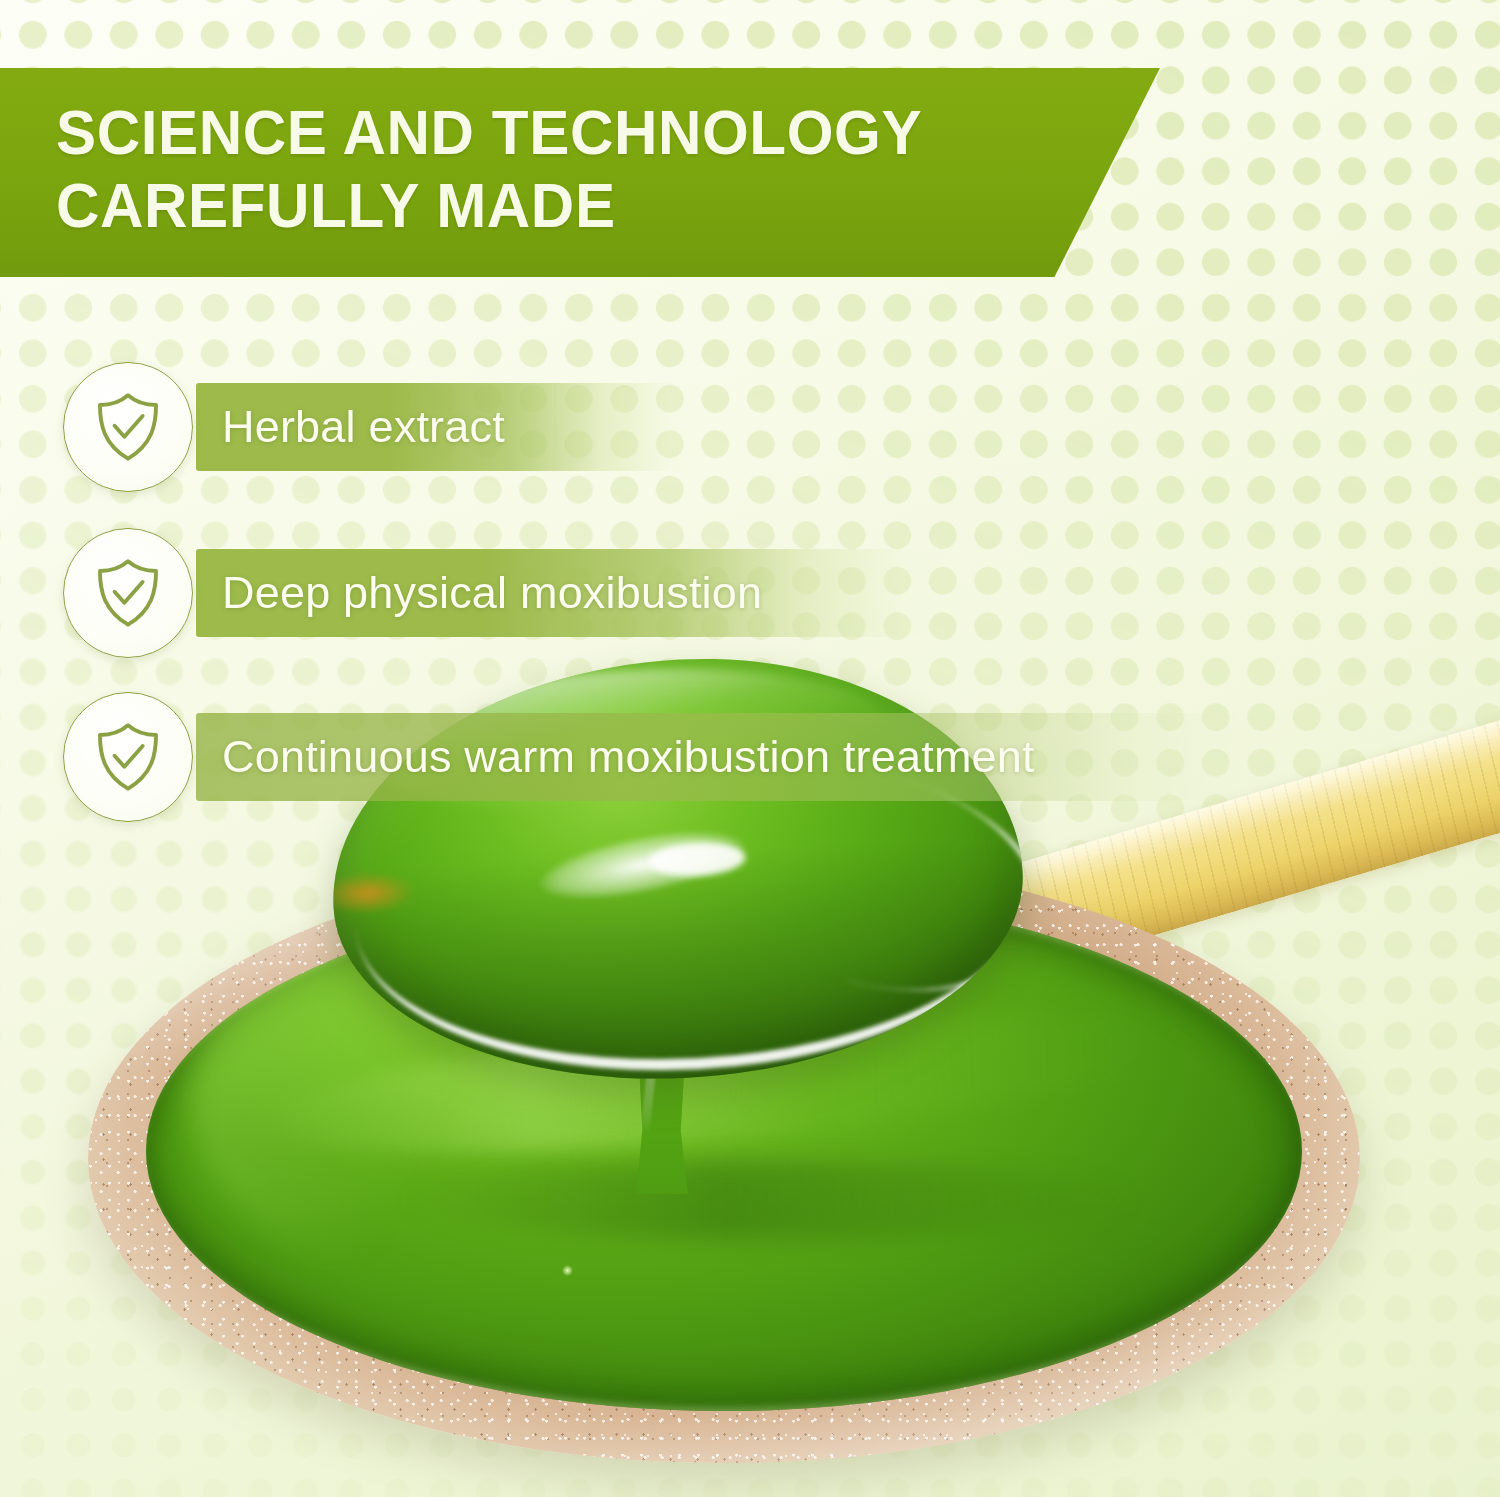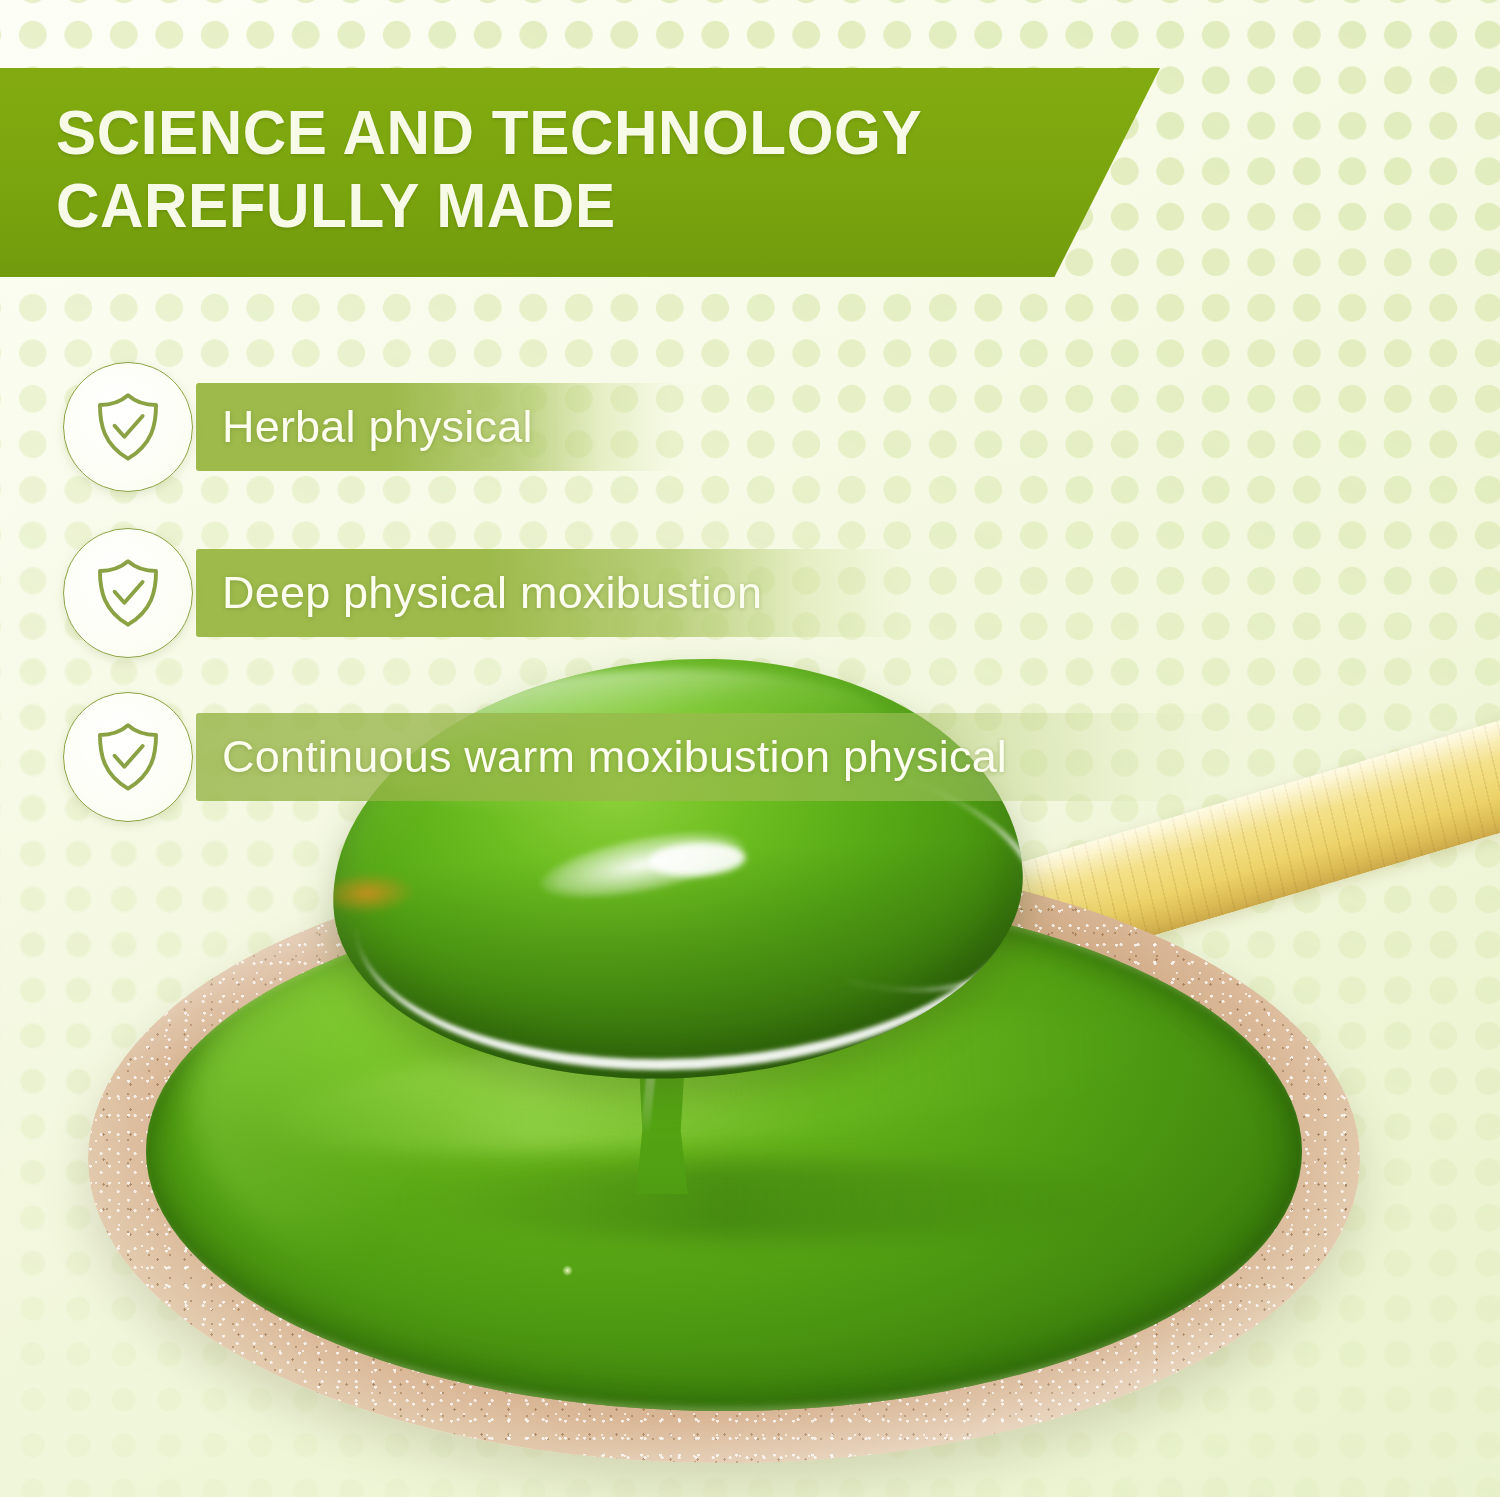--- a/index.html
+++ b/index.html
@@ -332,21 +332,21 @@
 CAREFULLY MADE</div>
 
   <div class="feature" id="feat0">
     <div class="feature-bar solid"></div>
     <div class="badge">
       <svg viewBox="0 0 64 64" fill="none" stroke="#8ba244" stroke-width="3.2" stroke-linecap="round" stroke-linejoin="round" aria-hidden="true">
         <path d="M32 6 C24 13 15 14 9 14 C9 30 12 46 32 58 C52 46 55 30 55 14 C49 14 40 13 32 6 Z"></path>
         <path d="M21 31 L29 40 L44 23"></path>
       </svg>
     </div>
-    <div class="feature-label">Herbal physical</div>
+    <div class="feature-label">Herbal extract</div>
   </div>
 
   <div class="feature" id="feat1">
     <div class="feature-bar solid"></div>
     <div class="badge">
       <svg viewBox="0 0 64 64" fill="none" stroke="#8ba244" stroke-width="3.2" stroke-linecap="round" stroke-linejoin="round" aria-hidden="true">
         <path d="M32 6 C24 13 15 14 9 14 C9 30 12 46 32 58 C52 46 55 30 55 14 C49 14 40 13 32 6 Z"></path>
         <path d="M21 31 L29 40 L44 23"></path>
       </svg>
     </div>
@@ -354,16 +354,16 @@
   </div>
 
   <div class="feature" id="feat2">
     <div class="feature-bar translucent"></div>
     <div class="badge">
       <svg viewBox="0 0 64 64" fill="none" stroke="#8ba244" stroke-width="3.2" stroke-linecap="round" stroke-linejoin="round" aria-hidden="true">
         <path d="M32 6 C24 13 15 14 9 14 C9 30 12 46 32 58 C52 46 55 30 55 14 C49 14 40 13 32 6 Z"></path>
         <path d="M21 31 L29 40 L44 23"></path>
       </svg>
     </div>
-    <div class="feature-label">Continuous warm moxibustion physical</div>
+    <div class="feature-label">Continuous warm moxibustion treatment</div>
   </div>
 
 </div>
 
 </body></html>

